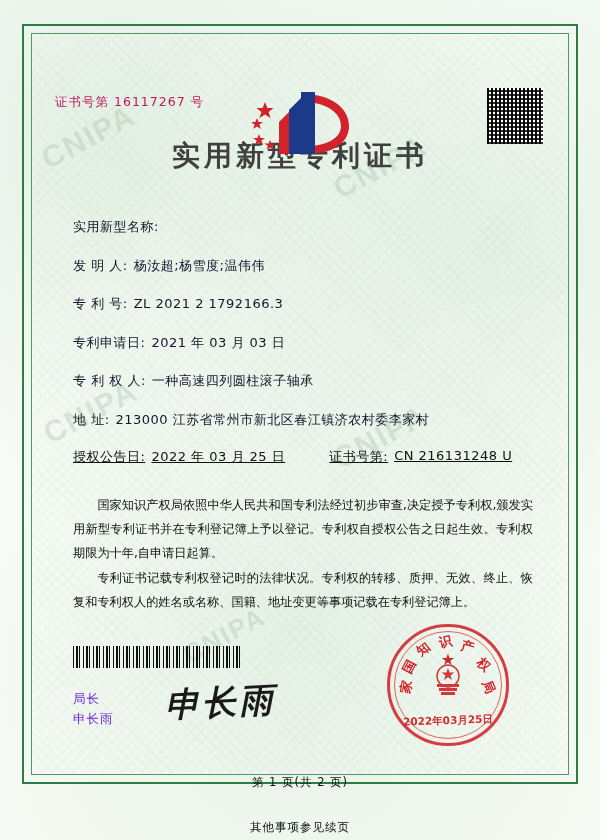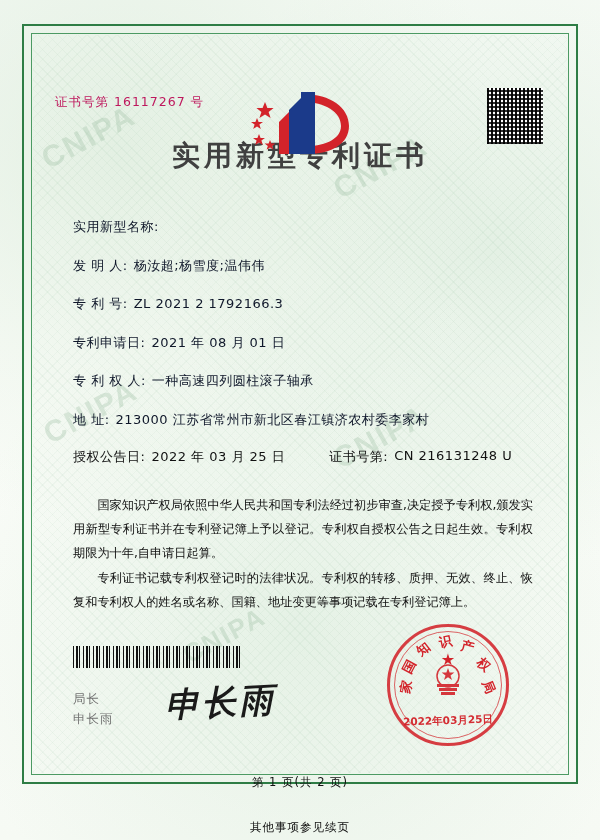--- a/index.html
+++ b/index.html
@@ -142,21 +142,21 @@
   .field-value {
     margin-left: 6px;
     letter-spacing: 0.5px;
   }
   .two-col {
     display: flex;
     font-size: 13px;
     color: #111;
     margin-bottom: 10px;
   }
-  .two-col .col { display: flex; }
+  .two-col .col { display: flex; text-decoration: underline; }
   .two-col .col.right { margin-left: 44px; }
 
   .paragraphs {
     margin-top: 28px;
     padding-left: 18px;
     padding-right: 12px;
     font-size: 12.2px;
     line-height: 1.95;
     color: #111;
     text-align: justify;
@@ -172,21 +172,21 @@
     background-image: repeating-linear-gradient(90deg,
       #111 0 1px, transparent 1px 3px,
       #111 3px 5px, transparent 5px 6px,
       #111 6px 7px, transparent 7px 10px);
   }
   .signature-block {
     position: absolute;
     left: 18px;
     bottom: 32px;
     font-size: 12.5px;
-    color: #737373;
+    color: #6d28d9;
     line-height: 1.55;
     letter-spacing: 1px;
   }
   .handwriting {
     position: absolute;
     left: 110px;
     bottom: 34px;
     font-family: "DejaVu Serif", "Liberation Serif", serif;
     font-size: 34px;
     font-weight: bold;
@@ -326,21 +326,21 @@
       <div class="field-row">
         <span class="field-label">发 明 人:</span>
         <span class="field-value">杨汝超;杨雪度;温伟伟</span>
       </div>
       <div class="field-row">
         <span class="field-label">专 利 号:</span>
         <span class="field-value">ZL 2021 2 1792166.3</span>
       </div>
       <div class="field-row">
         <span class="field-label">专利申请日:</span>
-        <span class="field-value">2021 年 08 月 01 日</span>
+        <span class="field-value">2021 年 03 月 03 日</span>
       </div>
       <div class="field-row">
         <span class="field-label">专 利 权 人:</span>
         <span class="field-value">一种高速四列圆柱滚子轴承</span>
       </div>
       <div class="field-row">
         <span class="field-label">地 址:</span>
         <span class="field-value">213000 江苏省常州市新北区春江镇济农村委李家村</span>
       </div>
 

